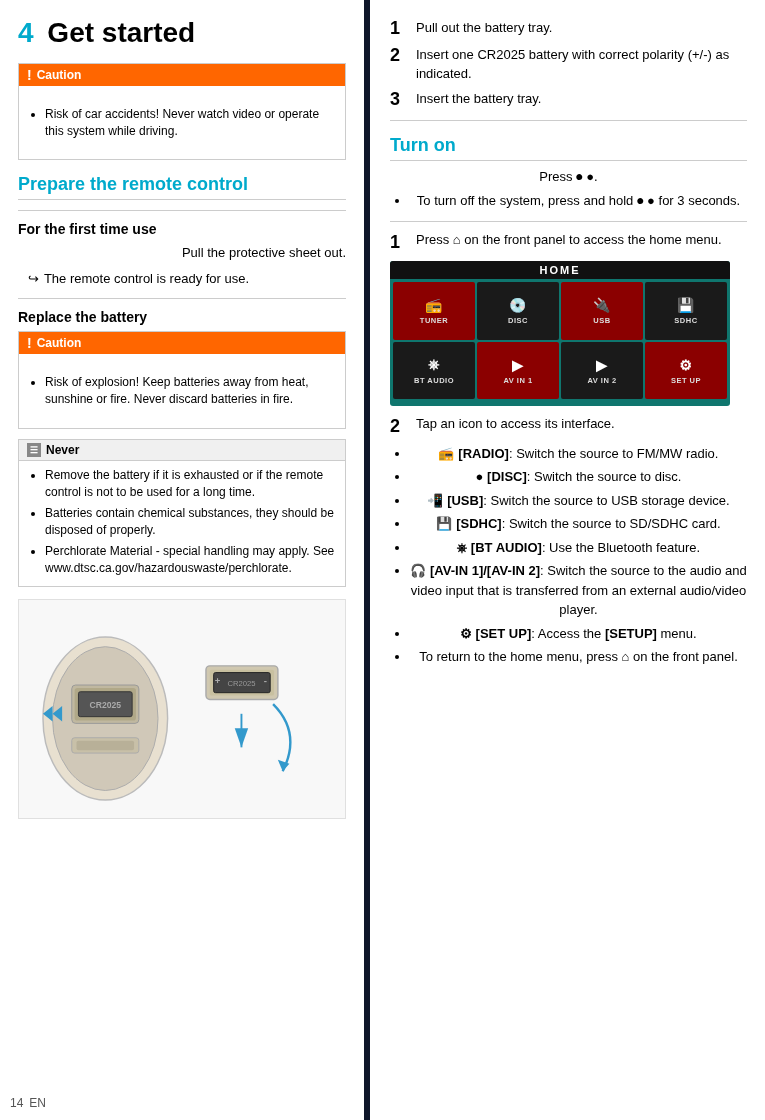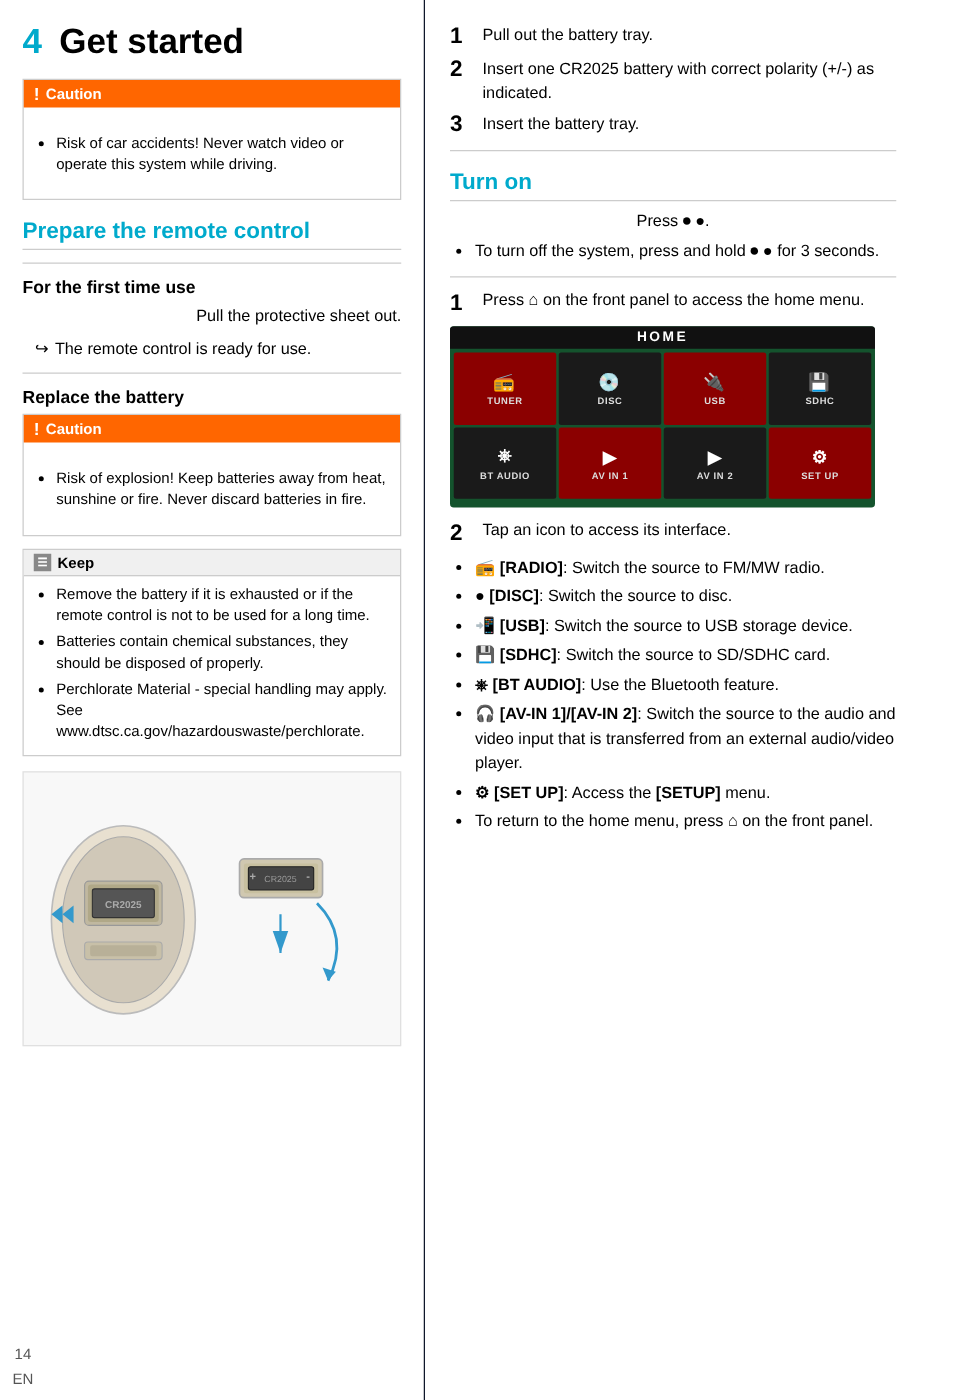--- a/index.html
+++ b/index.html
@@ -8,23 +8,23 @@
       font-size: 13px;
       background: #fff;
       color: #000;
       width: 765px;
       min-height: 1120px;
       display: flex;
       flex-direction: row;
     }
 
     .left-column {
-      width: 340px;
+      width: 370px;
       padding: 18px 18px 18px 18px;
-      border-right: 1px solid #0f172a;
+      border-right: 6px solid #0f172a;
       flex-shrink: 0;
     }
 
     .right-column {
       width: 395px;
       padding: 18px 18px 18px 20px;
     }
 
     h1.chapter-title {
       font-size: 28px;
@@ -174,21 +174,20 @@
 
     .page-footer {
       position: absolute;
       bottom: 10px;
       left: 10px;
       font-size: 12px;
       color: #555;
       display: flex;
       align-items: center;
       gap: 6px;
-      flex-direction: column;
     }
 
     
     .step-list {
       list-style: none;
       margin-bottom: 10px;
     }
 
     .step-list li {
       display: flex;
@@ -225,31 +224,32 @@
 
     .bullet-list {
       list-style: disc;
       padding-left: 20px;
       font-size: 13px;
       line-height: 1.5;
     }
 
     .bullet-list li {
       margin-bottom: 4px;
+      text-align: center;
     }
 
     .bold-label {
       font-weight: bold;
     }
 
     
     .home-menu-img {
       width: 340px;
       height: 145px;
-      background: #14532d;
+      background: #0f766e;
       border-radius: 3px;
       margin: 4px 0 10px 0;
       position: relative;
       overflow: hidden;
     }
 
     .home-menu-header {
       background: #111;
       color: #fff;
       font-size: 11px;
@@ -354,21 +354,21 @@
     <div class="caution-body">
       <ul>
         <li>Risk of explosion! Keep batteries away from heat, sunshine or fire. Never discard batteries in fire.</li>
       </ul>
     </div>
   </div>
 
   <div class="note-box">
     <div class="note-header">
       <span class="note-icon">☰</span>
-      <span>Keep</span>
+      <span>Never</span>
     </div>
     <div class="note-body">
       <ul>
         <li>Remove the battery if it is exhausted or if the remote control is not to be used for a long time.</li>
         <li>Batteries contain chemical substances, they should be disposed of properly.</li>
         <li>Perchlorate Material - special handling may apply. See www.dtsc.ca.gov/hazardouswaste/perchlorate.</li>
       </ul>
     </div>
   </div>
 

